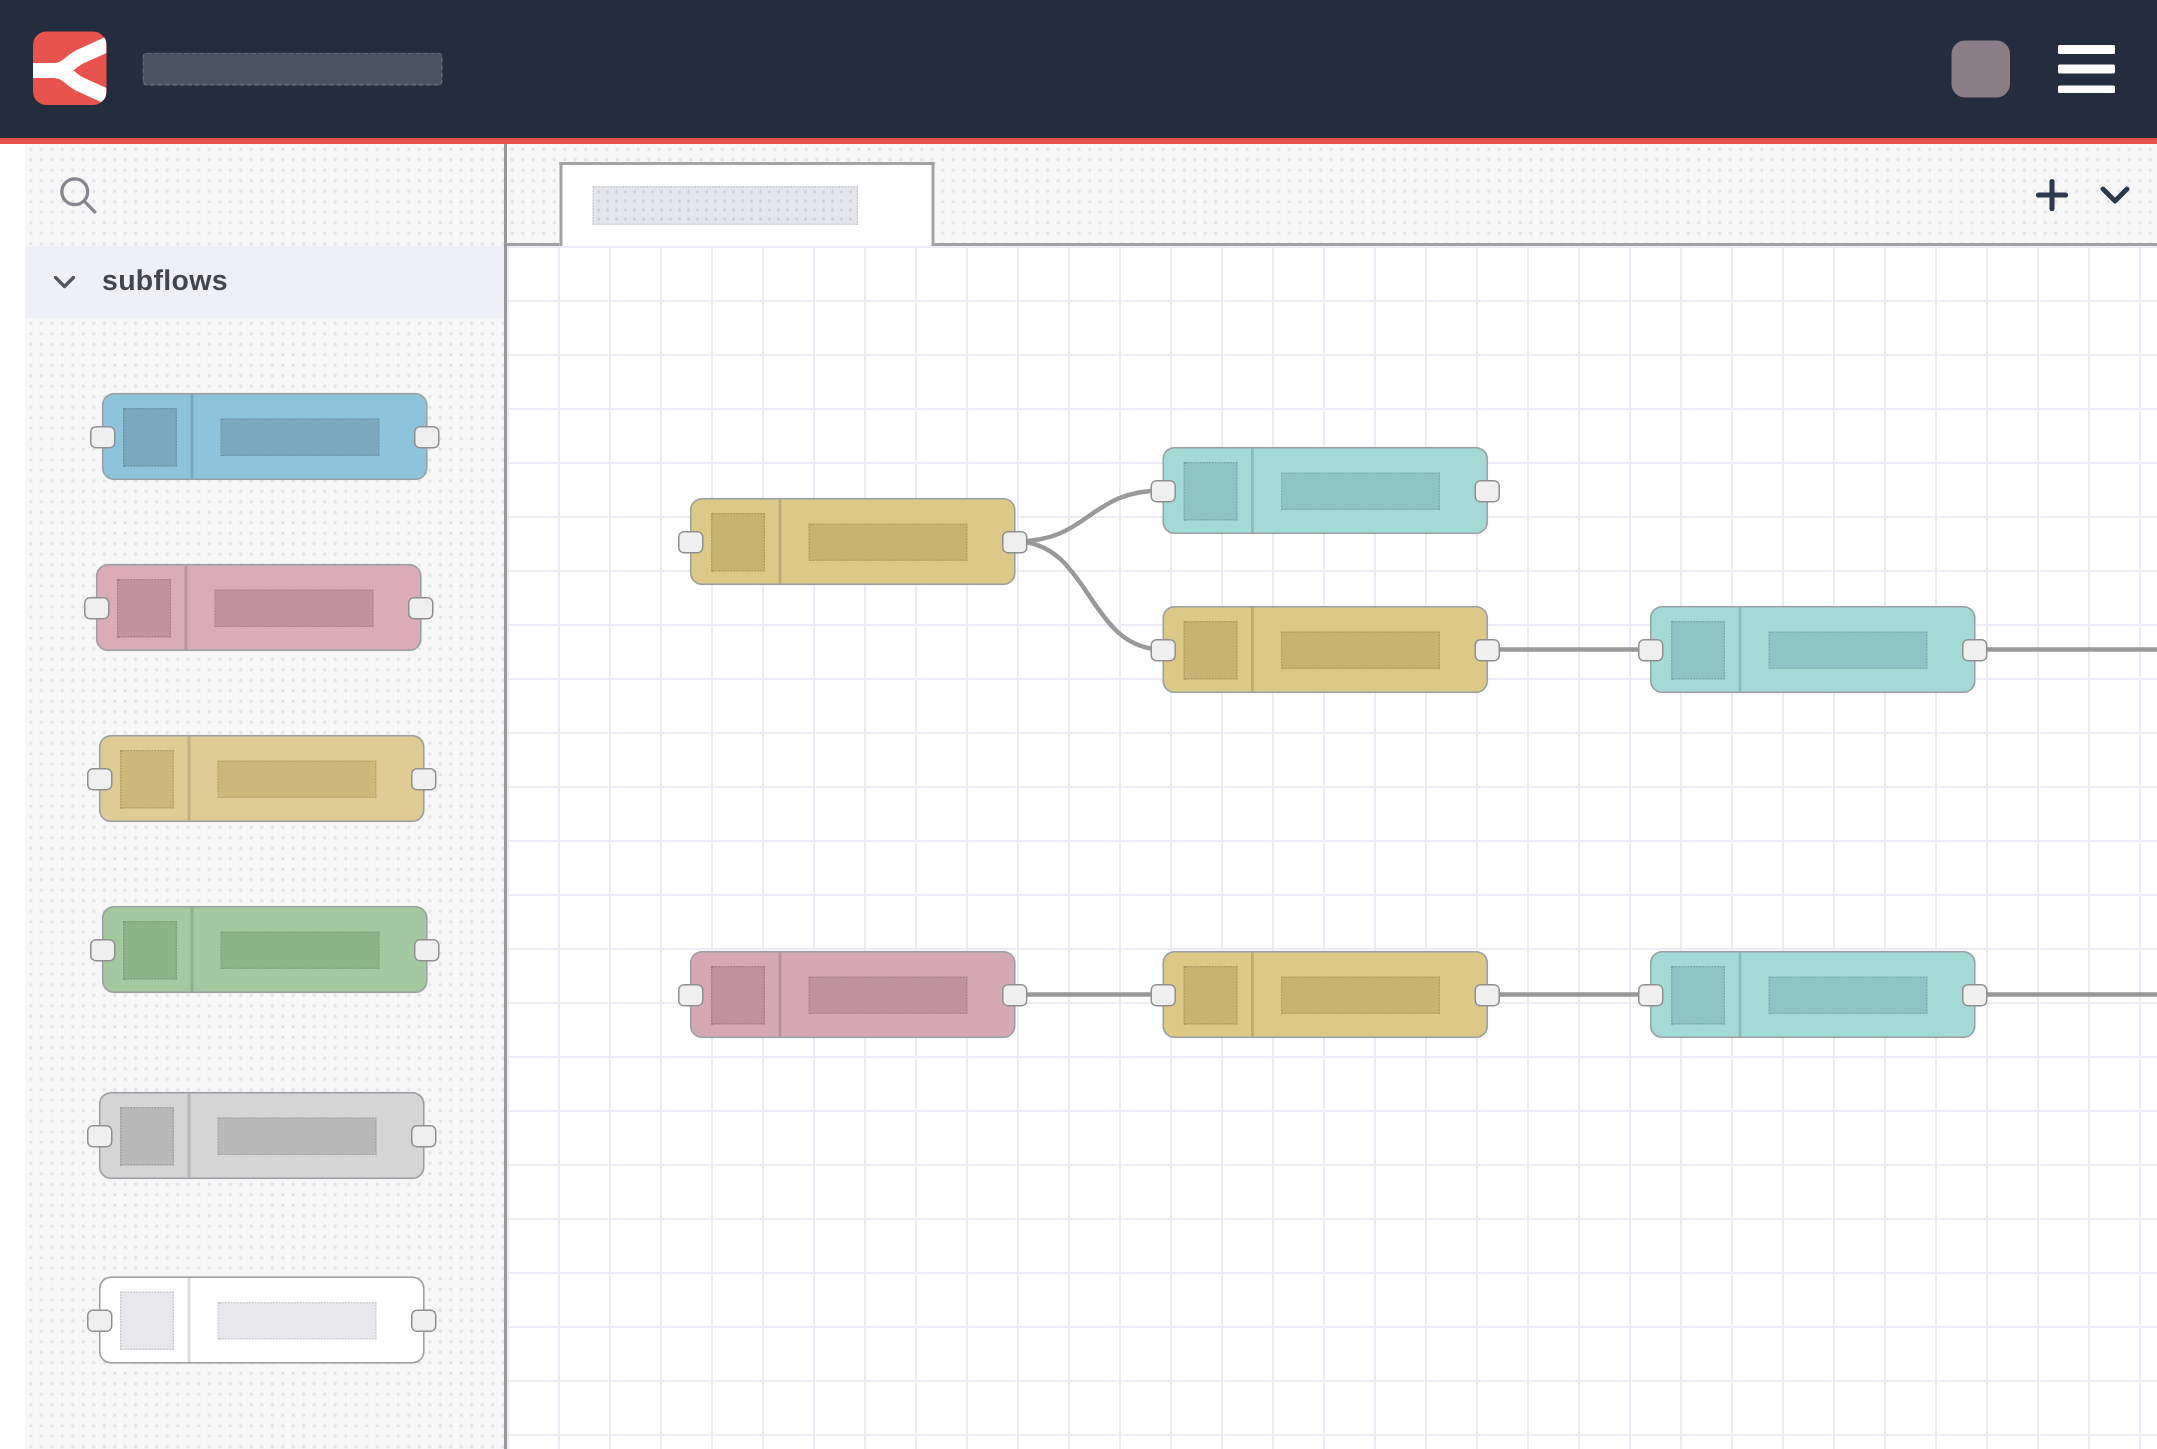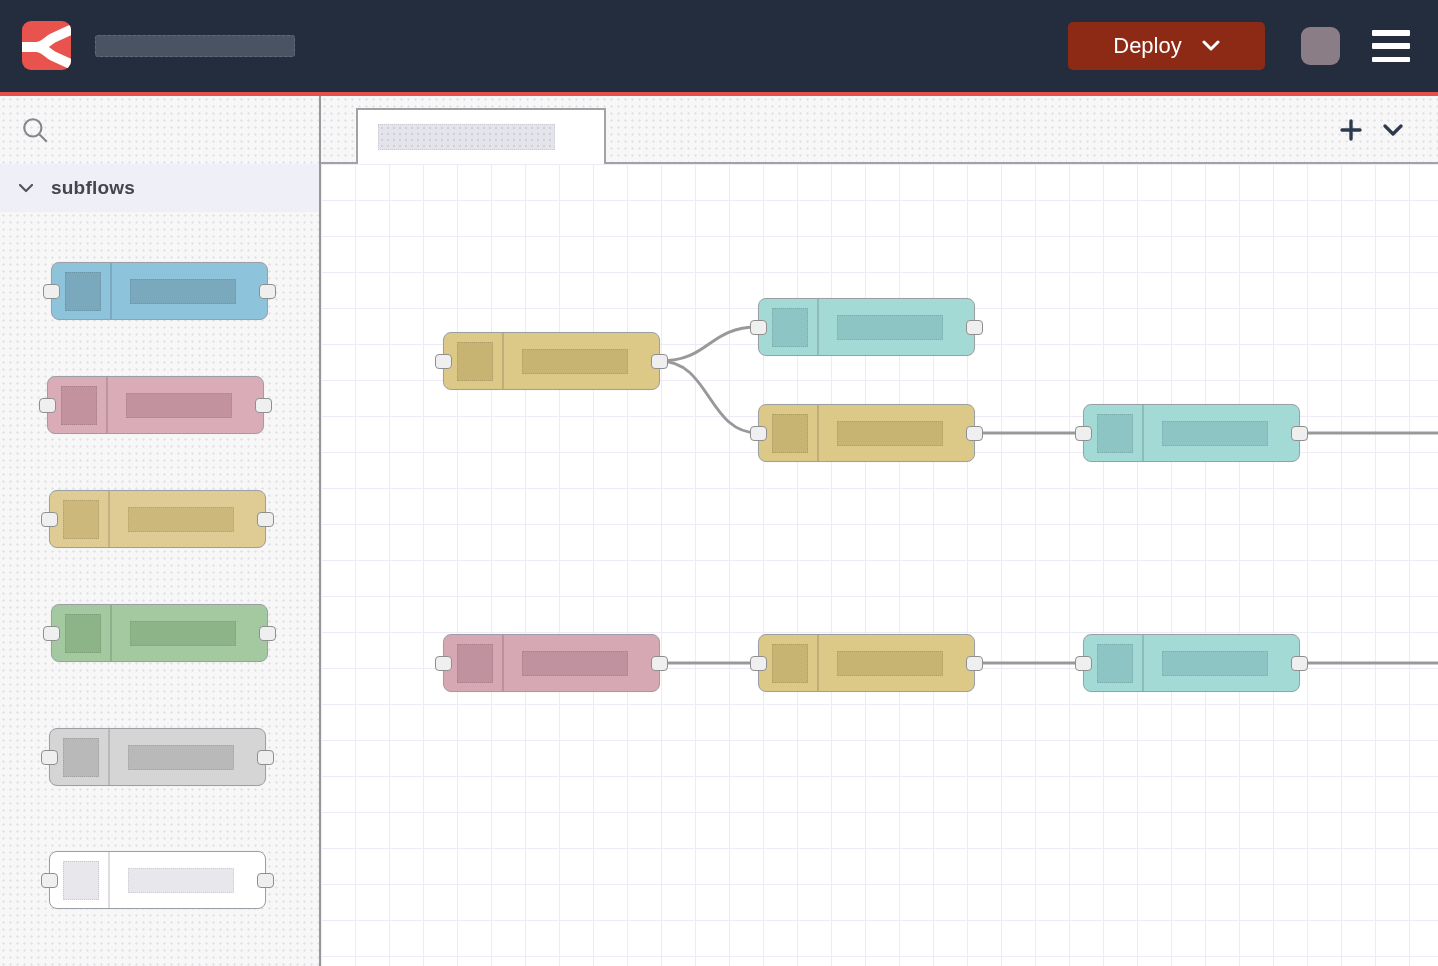--- a/index.html
+++ b/index.html
@@ -22,21 +22,21 @@
   .deploy-btn{position:absolute;left:1068px;top:22px;width:197px;height:48px;border-radius:5px;
         background:var(--deploy-bg);display:flex;align-items:center;justify-content:center;gap:20px;
         color:#fff;font-size:22px;font-weight:500;cursor:pointer;border:none;}
   .avatar{position:absolute;left:1301px;top:27px;width:39px;height:38px;border-radius:9px;
         background:var(--avatar-bg);}
   .hamburger{position:absolute;left:1372px;top:30px;width:38px;height:32px;display:flex;
         flex-direction:column;justify-content:space-between;cursor:pointer;}
   .hamburger span{display:block;width:100%;height:5.5px;background:#fff;border-radius:1px;}
 
   
-  .body-row{display:flex;height:870px;}
+  .body-row{display:flex;height:870px;padding-left:17px;}
 
   
   .sidebar{position:relative;width:321px;height:100%;border-right:2px solid #97979c;
         background:var(--panel-bg);flex:none;}
   .dotted{background-color:var(--panel-bg);
         background-image:radial-gradient(rgba(110,110,135,0.14) 1px,transparent 1.35px);
         background-size:7px 7px;}
   .search-row{position:relative;height:68px;}
   .search-row svg{position:absolute;left:21px;top:20px;}
   .section-header{height:48px;background:var(--section-bg);display:flex;align-items:center;cursor:pointer;}
@@ -83,26 +83,20 @@
 <div class="page">
 
   <div class="header">
     <div class="logo">
       <svg viewBox="0 0 49 49">
         <path d="M-4 26 L14 26 C22 26 25 20 31 17 L53 7" stroke="#ffffff" stroke-width="10" fill="none"></path>
         <path d="M14 26 C22 26 25 32 31 35 L53 45" stroke="#ffffff" stroke-width="10" fill="none"></path>
       </svg>
     </div>
     <div class="title-ph"></div>
-    <button class="deploy-btn">
-      <span>Deploy</span>
-      <svg width="18" height="12" viewBox="0 0 18 12">
-        <polyline points="2,2 9,9 16,2" stroke="#ffffff" stroke-width="3" fill="none" stroke-linecap="round" stroke-linejoin="round"></polyline>
-      </svg>
-    </button>
     <div class="avatar"></div>
     <div class="hamburger">
       <span></span>
         <span></span>
         <span></span>
     </div>
   </div>
   <div class="accent-line"></div>
 
   <div class="body-row">

